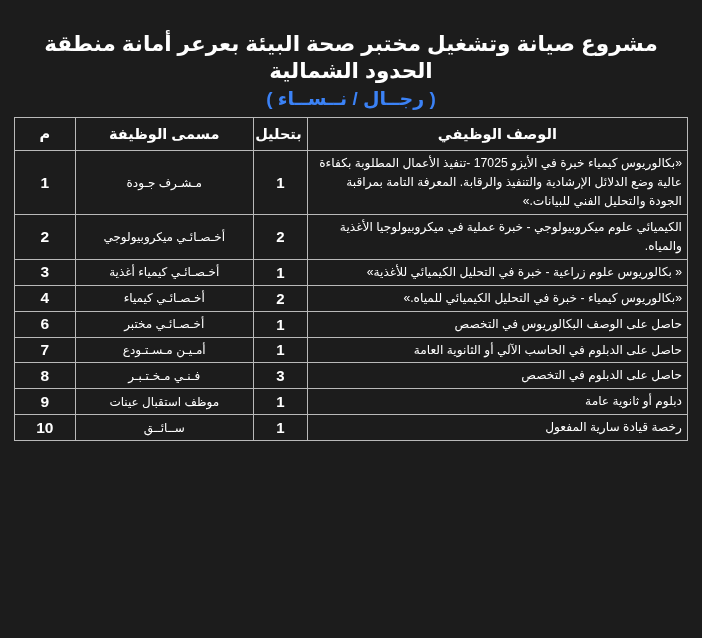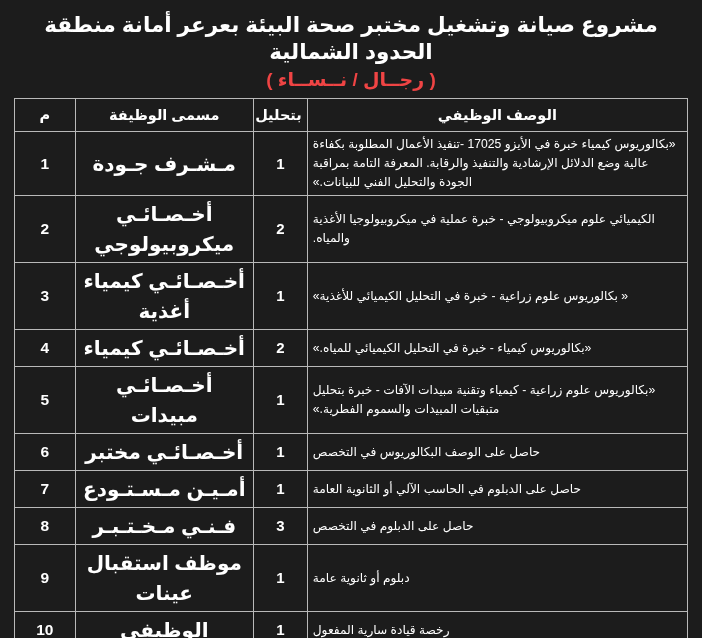--- a/index.html
+++ b/index.html
@@ -19,34 +19,35 @@
     height: 638px;
     box-sizing: border-box;
     padding: 10px 14px 8px 14px;
     background: #1c1c1c;
     display: flex;
     flex-direction: column;
   }
   .header {
     text-align: center;
     direction: rtl;
+    margin-top: 19px;
   }
   .title-line1 {
     font-size: 21.5px;
     font-weight: bold;
     line-height: 1.25;
     letter-spacing: 0px;
     color: #ffffff;
     padding: 2px 0 0 0;
   }
   .title-line2 {
     font-size: 19px;
     font-weight: bold;
     line-height: 1.5;
-    color: #ef4444;
+    color: #3b82f6;
     padding-bottom: 4px;
   }
   table.jobs {
     border-collapse: collapse;
     width: 100%;
     direction: rtl;
     table-layout: fixed;
     border: 1px solid #b9b9b9;
   }
   table.jobs th, table.jobs td {
@@ -62,31 +63,31 @@
     text-align: center;
   }
   col.c-desc { width: 56.5%; }
   col.c-count { width: 8%; }
   col.c-title { width: 26.5%; }
   col.c-num { width: 9%; }
 
   td.desc {
     font-size: 12.2px;
     line-height: 1.55;
-    text-align: left;
+    text-align: right;
     padding: 5px 7px;
   }
   td.count {
     font-size: 15px;
     font-weight: bold;
     text-align: center;
   }
   td.jobtitle {
-    font-size: 20px;
-    font-weight: bold;
+    font-size: 12px;
+    font-weight: normal;
     text-align: center;
     letter-spacing: 1.2px;
     line-height: 1.5;
   }
   td.num {
     font-size: 15.5px;
     font-weight: bold;
     text-align: center;
   }
   .footer {
@@ -162,26 +163,20 @@
         <td class="jobtitle">أخـصـائـي كيمياء أغذية</td>
         <td class="num">3</td>
       </tr>
       <tr>
         <td class="desc">«بكالوريوس كيمياء - خبرة في التحليل الكيميائي للمياه.»</td>
         <td class="count">2</td>
         <td class="jobtitle">أخـصـائـي   كيمياء</td>
         <td class="num">4</td>
       </tr>
       <tr>
-        <td class="desc">«بكالوريوس علوم زراعية - كيمياء وتقنية مبيدات الآفات - خبرة بتحليل متبقيات المبيدات والسموم الفطرية.»</td>
-        <td class="count">1</td>
-        <td class="jobtitle">أخـصـائـي  مبيدات</td>
-        <td class="num">5</td>
-      </tr>
-      <tr>
         <td class="desc">حاصل على الوصف البكالوريوس في التخصص</td>
         <td class="count">1</td>
         <td class="jobtitle">أخـصـائـي  مختبر</td>
         <td class="num">6</td>
       </tr>
       <tr>
         <td class="desc">حاصل على الدبلوم في الحاسب الآلي أو الثانوية العامة</td>
         <td class="count">1</td>
         <td class="jobtitle">أمـيـن مـسـتـودع</td>
         <td class="num">7</td>
@@ -194,21 +189,21 @@
       </tr>
       <tr>
         <td class="desc">دبلوم أو ثانوية عامة</td>
         <td class="count">1</td>
         <td class="jobtitle">موظف استقبال عينات</td>
         <td class="num">9</td>
       </tr>
       <tr>
         <td class="desc">رخصة قيادة سارية المفعول</td>
         <td class="count">1</td>
-        <td class="jobtitle">الوظيفي</td>
+        <td class="jobtitle">ســائــق</td>
         <td class="num">10</td>
       </tr>
     </tbody>
   </table>
 
   <div class="footer">
     <div class="footer-row">
     </div>
   </div>
 

